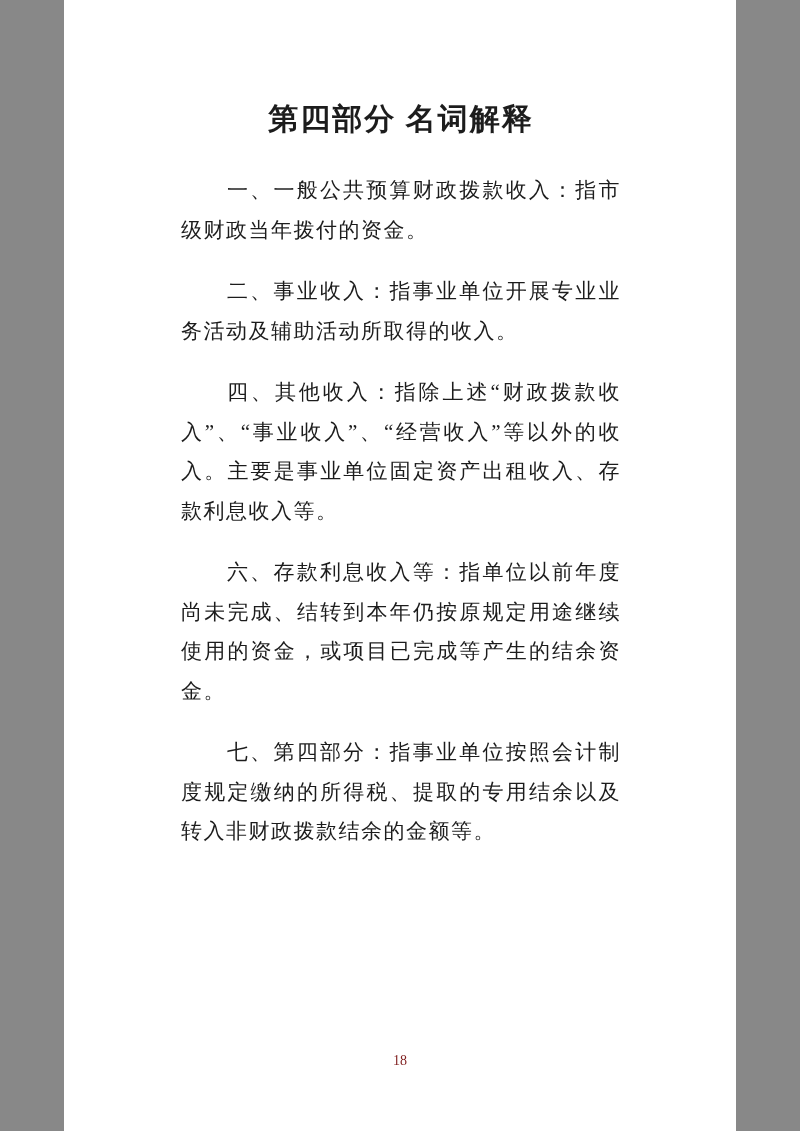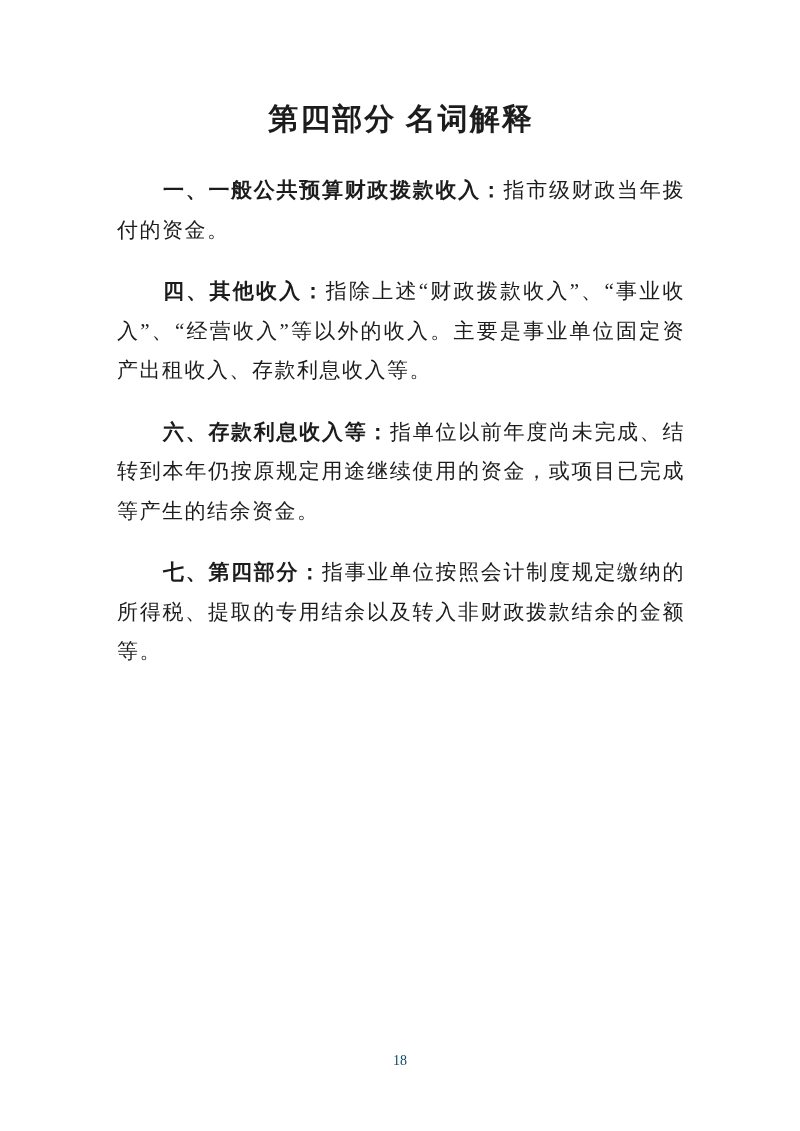--- a/index.html
+++ b/index.html
@@ -1,19 +1,19 @@
 <!DOCTYPE html>
 <html><head>
 <meta charset="utf-8">
 <style>
   * { margin: 0; padding: 0; box-sizing: border-box; }
   html, body { background: #888; }
   .page {
     position: relative;
-    width: 800px;
+    width: 672px;
     height: 1131px;
     margin: 0 auto;
     background: #ffffff;
     color: #1c1c1c;
     font-family: "Liberation Serif", "DejaVu Serif", serif;
     overflow: hidden;
   }
   .content {
     padding: 99px 115px 0 117px;
   }
@@ -27,42 +27,43 @@
     white-space: pre;
   }
   .term {
     font-size: 21px;
     line-height: 39.5px;
     letter-spacing: 1.5px;
     text-align: justify;
     text-indent: 46px;
     margin-bottom: 22px;
   }
-  .term-label { font-weight: bold; }
+  .term-label { font-weight: normal; }
   .term-def { font-weight: normal; }
   .page-number {
     position: absolute;
     bottom: 62px;
     left: 0;
     width: 100%;
     text-align: center;
     font-size: 14px;
-    color: #0c4a6e;
+    color: #7f1d1d;
     font-family: "Liberation Serif", "DejaVu Serif", serif;
   }
 </style>
 </head>
 <body>
 
 <div class="page">
   <div class="content">
     <h1 class="doc-title">第四部分 名词解释</h1>
 
     <p class="term"><span class="term-label">一、一般公共预算财政拨款收入：</span><span class="term-def">指市级财政当年拨付的资金。</span></p>
 
+    <p class="term"><span class="term-label">二、事业收入：</span><span class="term-def">指事业单位开展专业业务活动及辅助活动所取得的收入。</span></p>
 
 
     <p class="term"><span class="term-label">四、其他收入：</span><span class="term-def">指除上述“财政拨款收入”、“事业收入”、“经营收入”等以外的收入。主要是事业单位固定资产出租收入、存款利息收入等。</span></p>
 
 
     <p class="term"><span class="term-label">六、存款利息收入等：</span><span class="term-def">指单位以前年度尚未完成、结转到本年仍按原规定用途继续使用的资金，或项目已完成等产生的结余资金。</span></p>
 
     <p class="term"><span class="term-label">七、第四部分：</span><span class="term-def">指事业单位按照会计制度规定缴纳的所得税、提取的专用结余以及转入非财政拨款结余的金额等。</span></p>
   </div>
 

